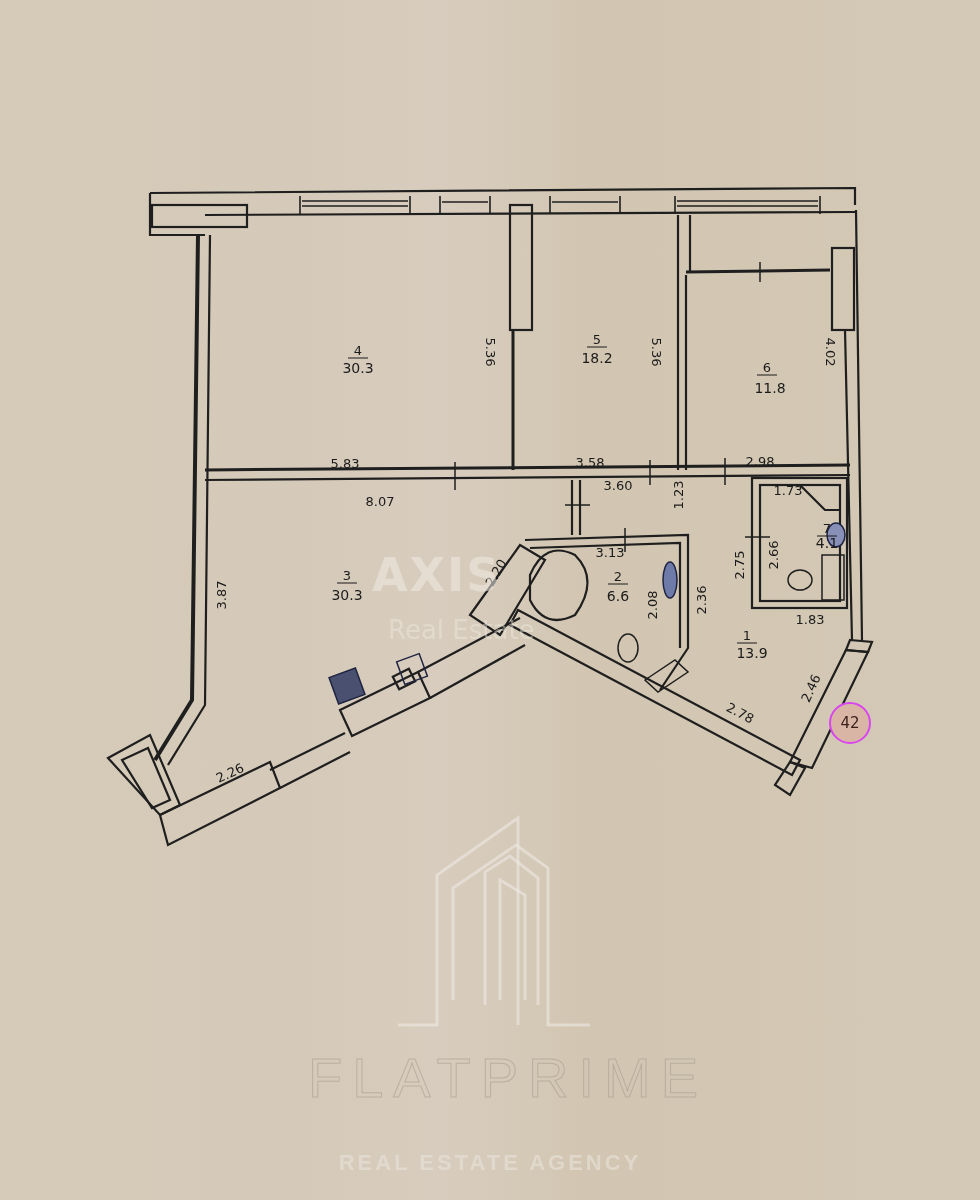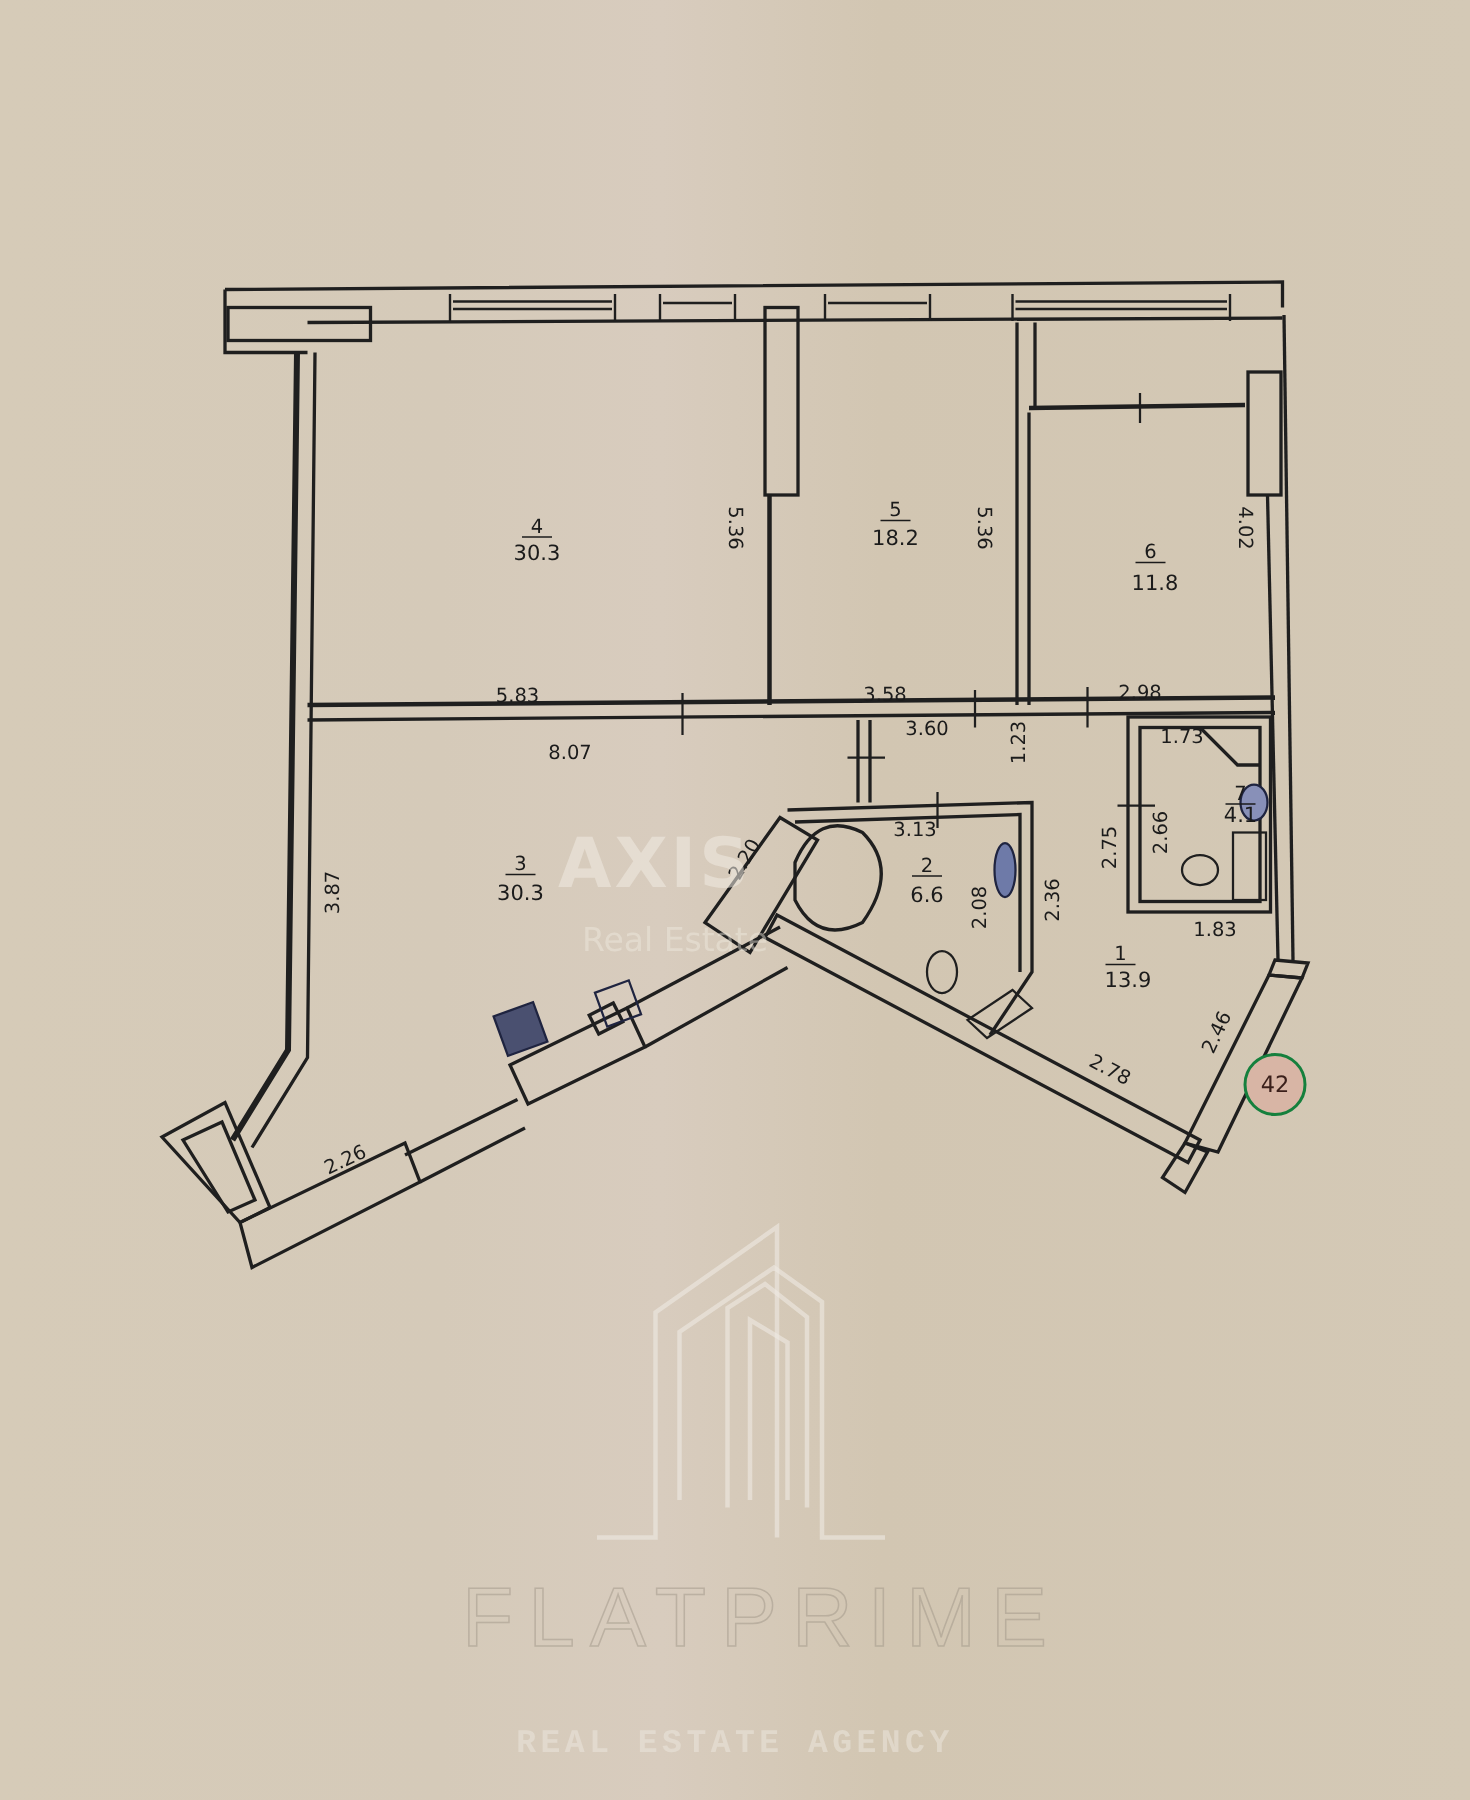--- a/index.html
+++ b/index.html
@@ -7,25 +7,25 @@
     width:980px; height:1200px; overflow:hidden;
     background: linear-gradient(90deg,#d6cbb8 0%,#d5cab9 30%,#d8ccbe 45%,#d2c6b2 60%,#d4c9b6 100%);
     font-family: "DejaVu Sans", sans-serif;
     position:relative;
   }
   #plan { position:absolute; left:0; top:0; }
   .lbl { font-family:"DejaVu Sans", sans-serif; font-size:13px; fill:#1b1b1b; }
   .room-num { font-size:13px; }
   .room-area { font-size:14px; }
   .watermark-axis { position:absolute; left:372px; top:548px; color:rgba(240,235,225,0.55); font-family:"DejaVu Sans", sans-serif; font-weight:bold; font-size:46px; letter-spacing:2px; }
-  .watermark-axis-sub { position:absolute; left:388px; top:615px; color:rgba(240,235,225,0.45); font-family:"DejaVu Sans", sans-serif; font-size:22px; }
+  .watermark-axis-sub { position:absolute; left:388px; top:615px; color:rgba(240,235,225,0.45); font-family:"DejaVu Sans", sans-serif; font-size:26px; }
   .brand { position:absolute; left:0; width:980px; text-align:center; color:rgba(238,234,226,0.55); }
   .brand-name { top:1045px; font-family:"Liberation Sans", sans-serif; font-size:56px; font-weight:normal; letter-spacing:10px; -webkit-text-stroke:1px rgba(160,150,135,0.5); color:transparent;margin-left:18px; }
-  .brand-tag { top:1150px; font-family:Liberation Mono, monospace; font-weight:bold; font-size:22px; letter-spacing:3px; color:rgba(235,230,220,0.55); }
-  .marker { position:absolute; left:829px; top:702px; width:38px; height:38px; border-radius:50%; border:2px solid #15803d; background:#d8b5a5; color:#3a1f1a; font-size:15px; text-align:center; line-height:38px; font-family:"DejaVu Sans", sans-serif; }
+  .brand-tag { top:1150px; font-family:Liberation Sans, sans-serif; font-weight:bold; font-size:22px; letter-spacing:3px; color:rgba(235,230,220,0.55); }
+  .marker { position:absolute; left:829px; top:702px; width:38px; height:38px; border-radius:50%; border:2px solid #d946ef; background:#d8b5a5; color:#3a1f1a; font-size:15px; text-align:center; line-height:38px; font-family:"DejaVu Sans", sans-serif; }
 </style>
 </head>
 <body>
 
 <svg id="plan" width="980" height="1200" viewBox="0 0 980 1200">
   <g fill="none" stroke="#1f1f1f" stroke-width="2.2" stroke-linejoin="miter">
 
     <polyline points="150,193 855,188 855,205"></polyline>
     <polyline points="150,193 150,235 205,235"></polyline>
     <rect x="152" y="205" width="95" height="22"></rect>

